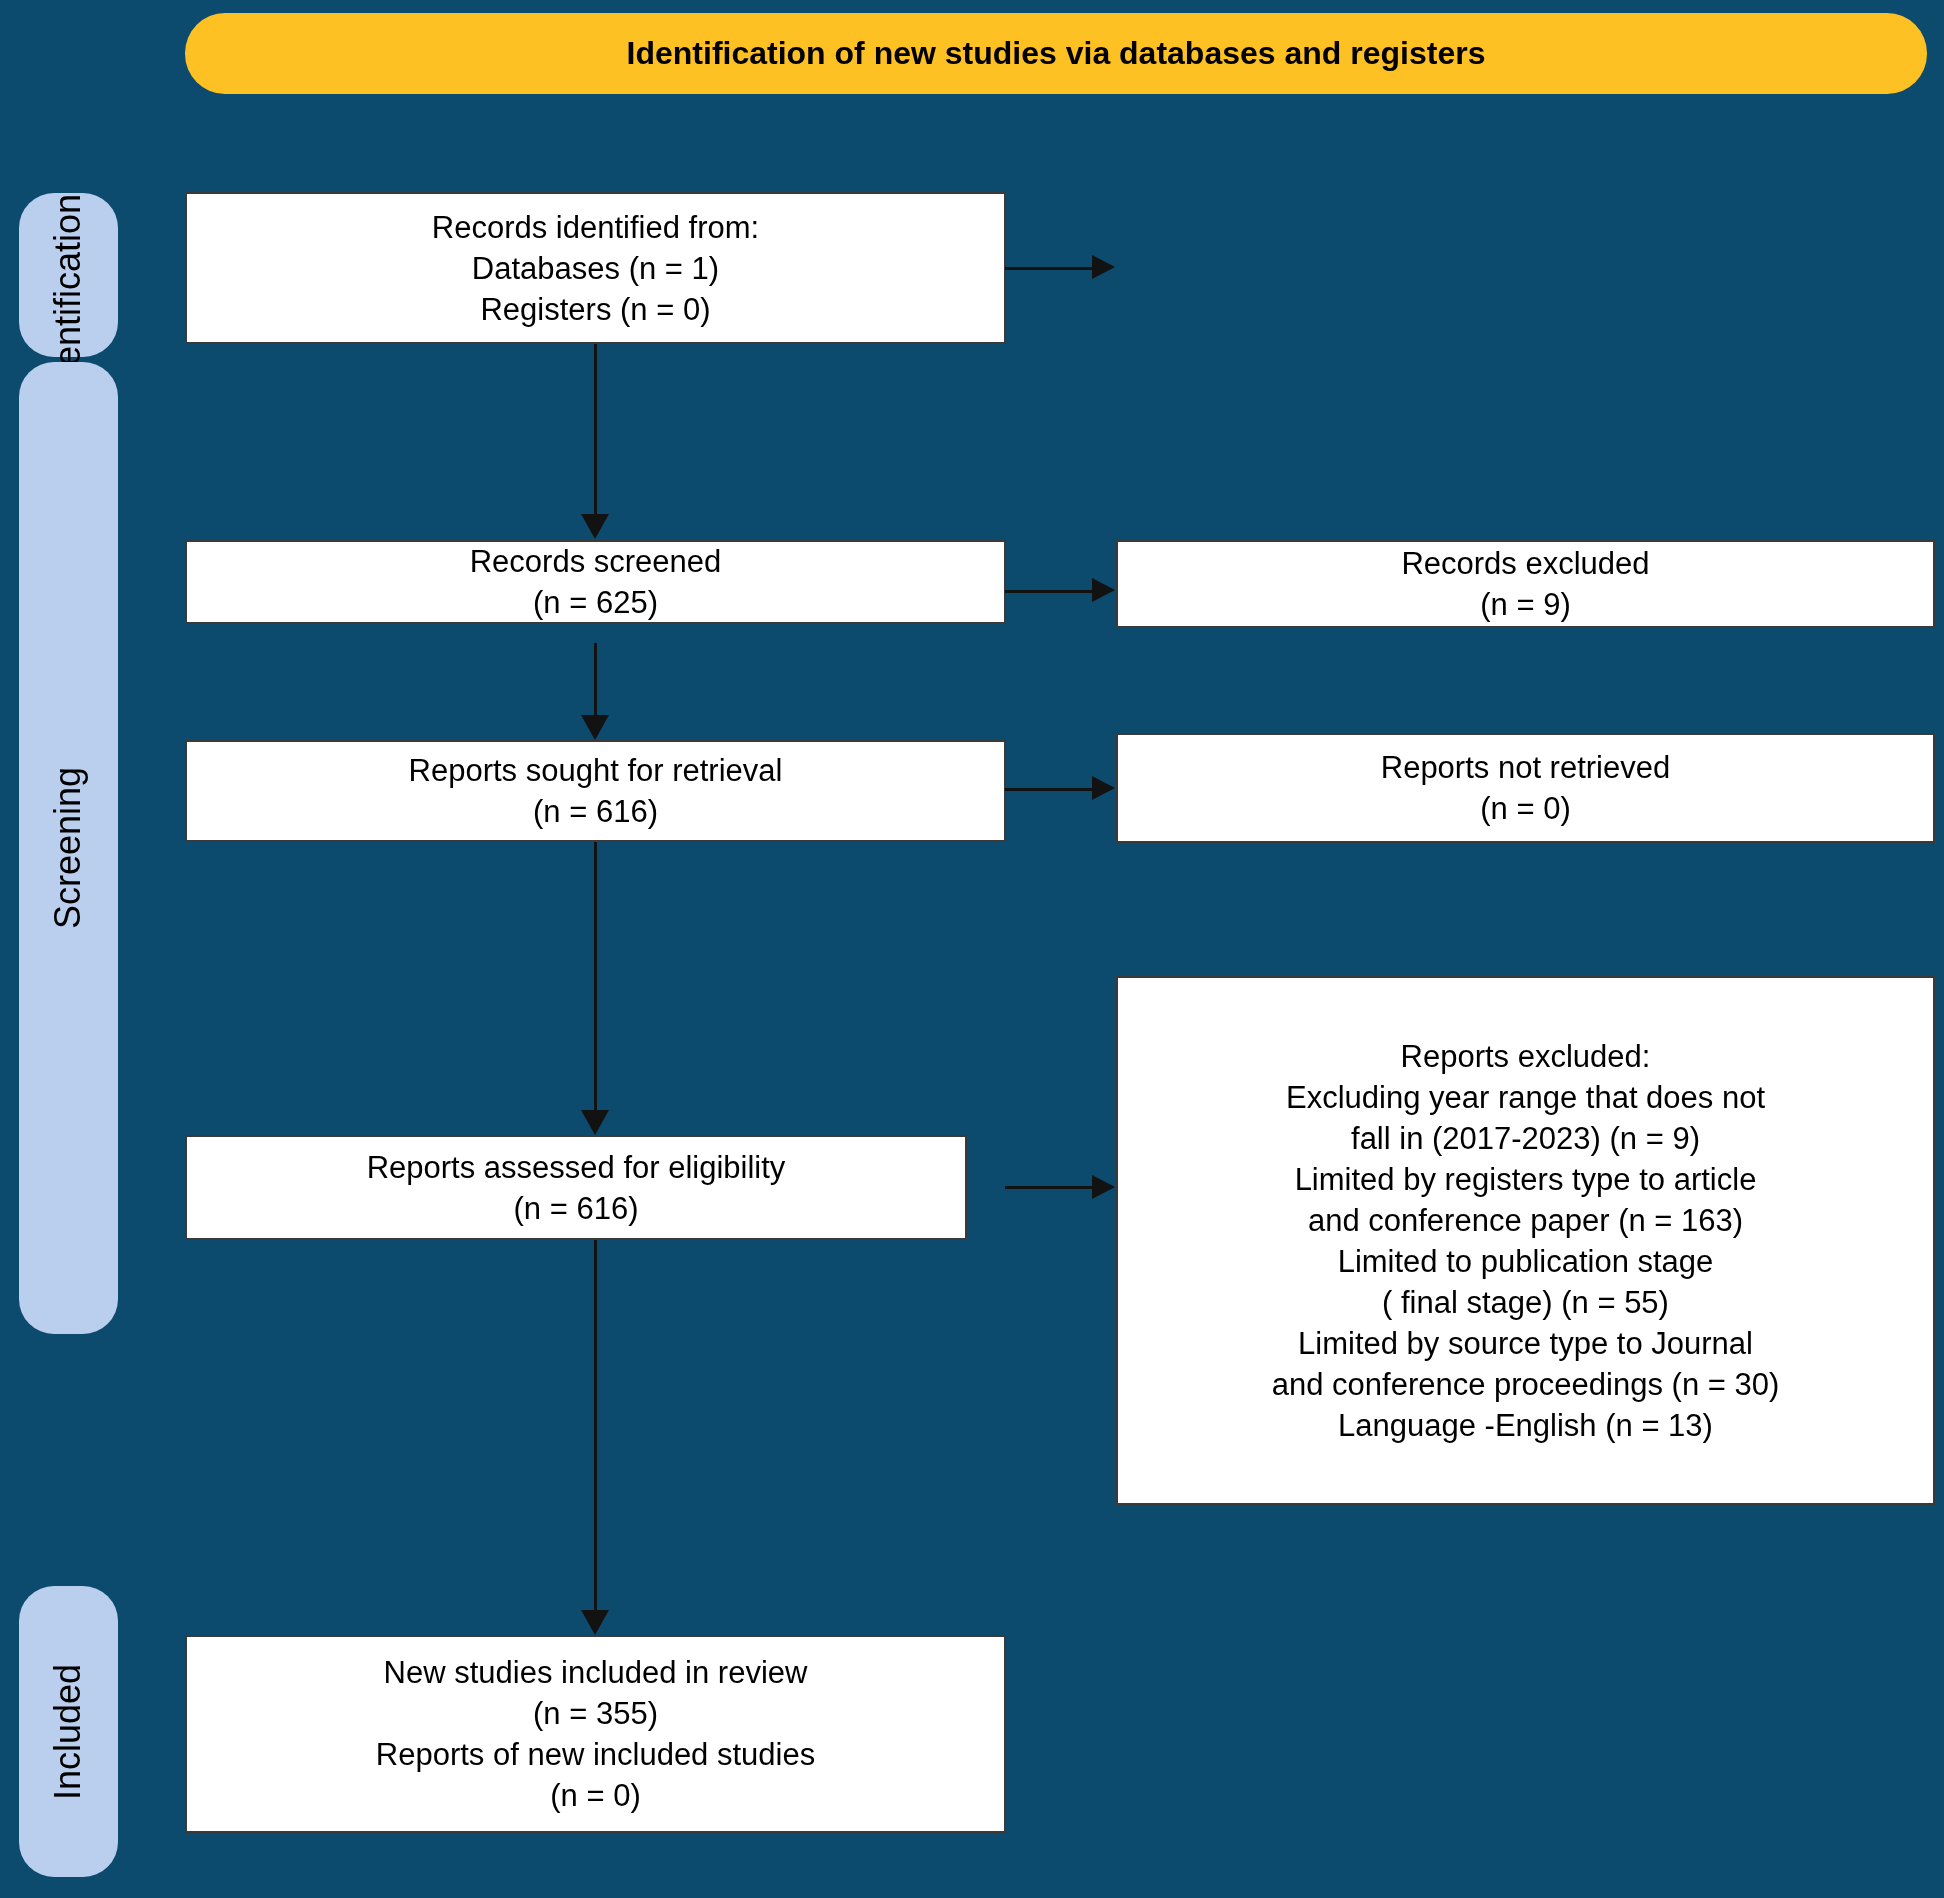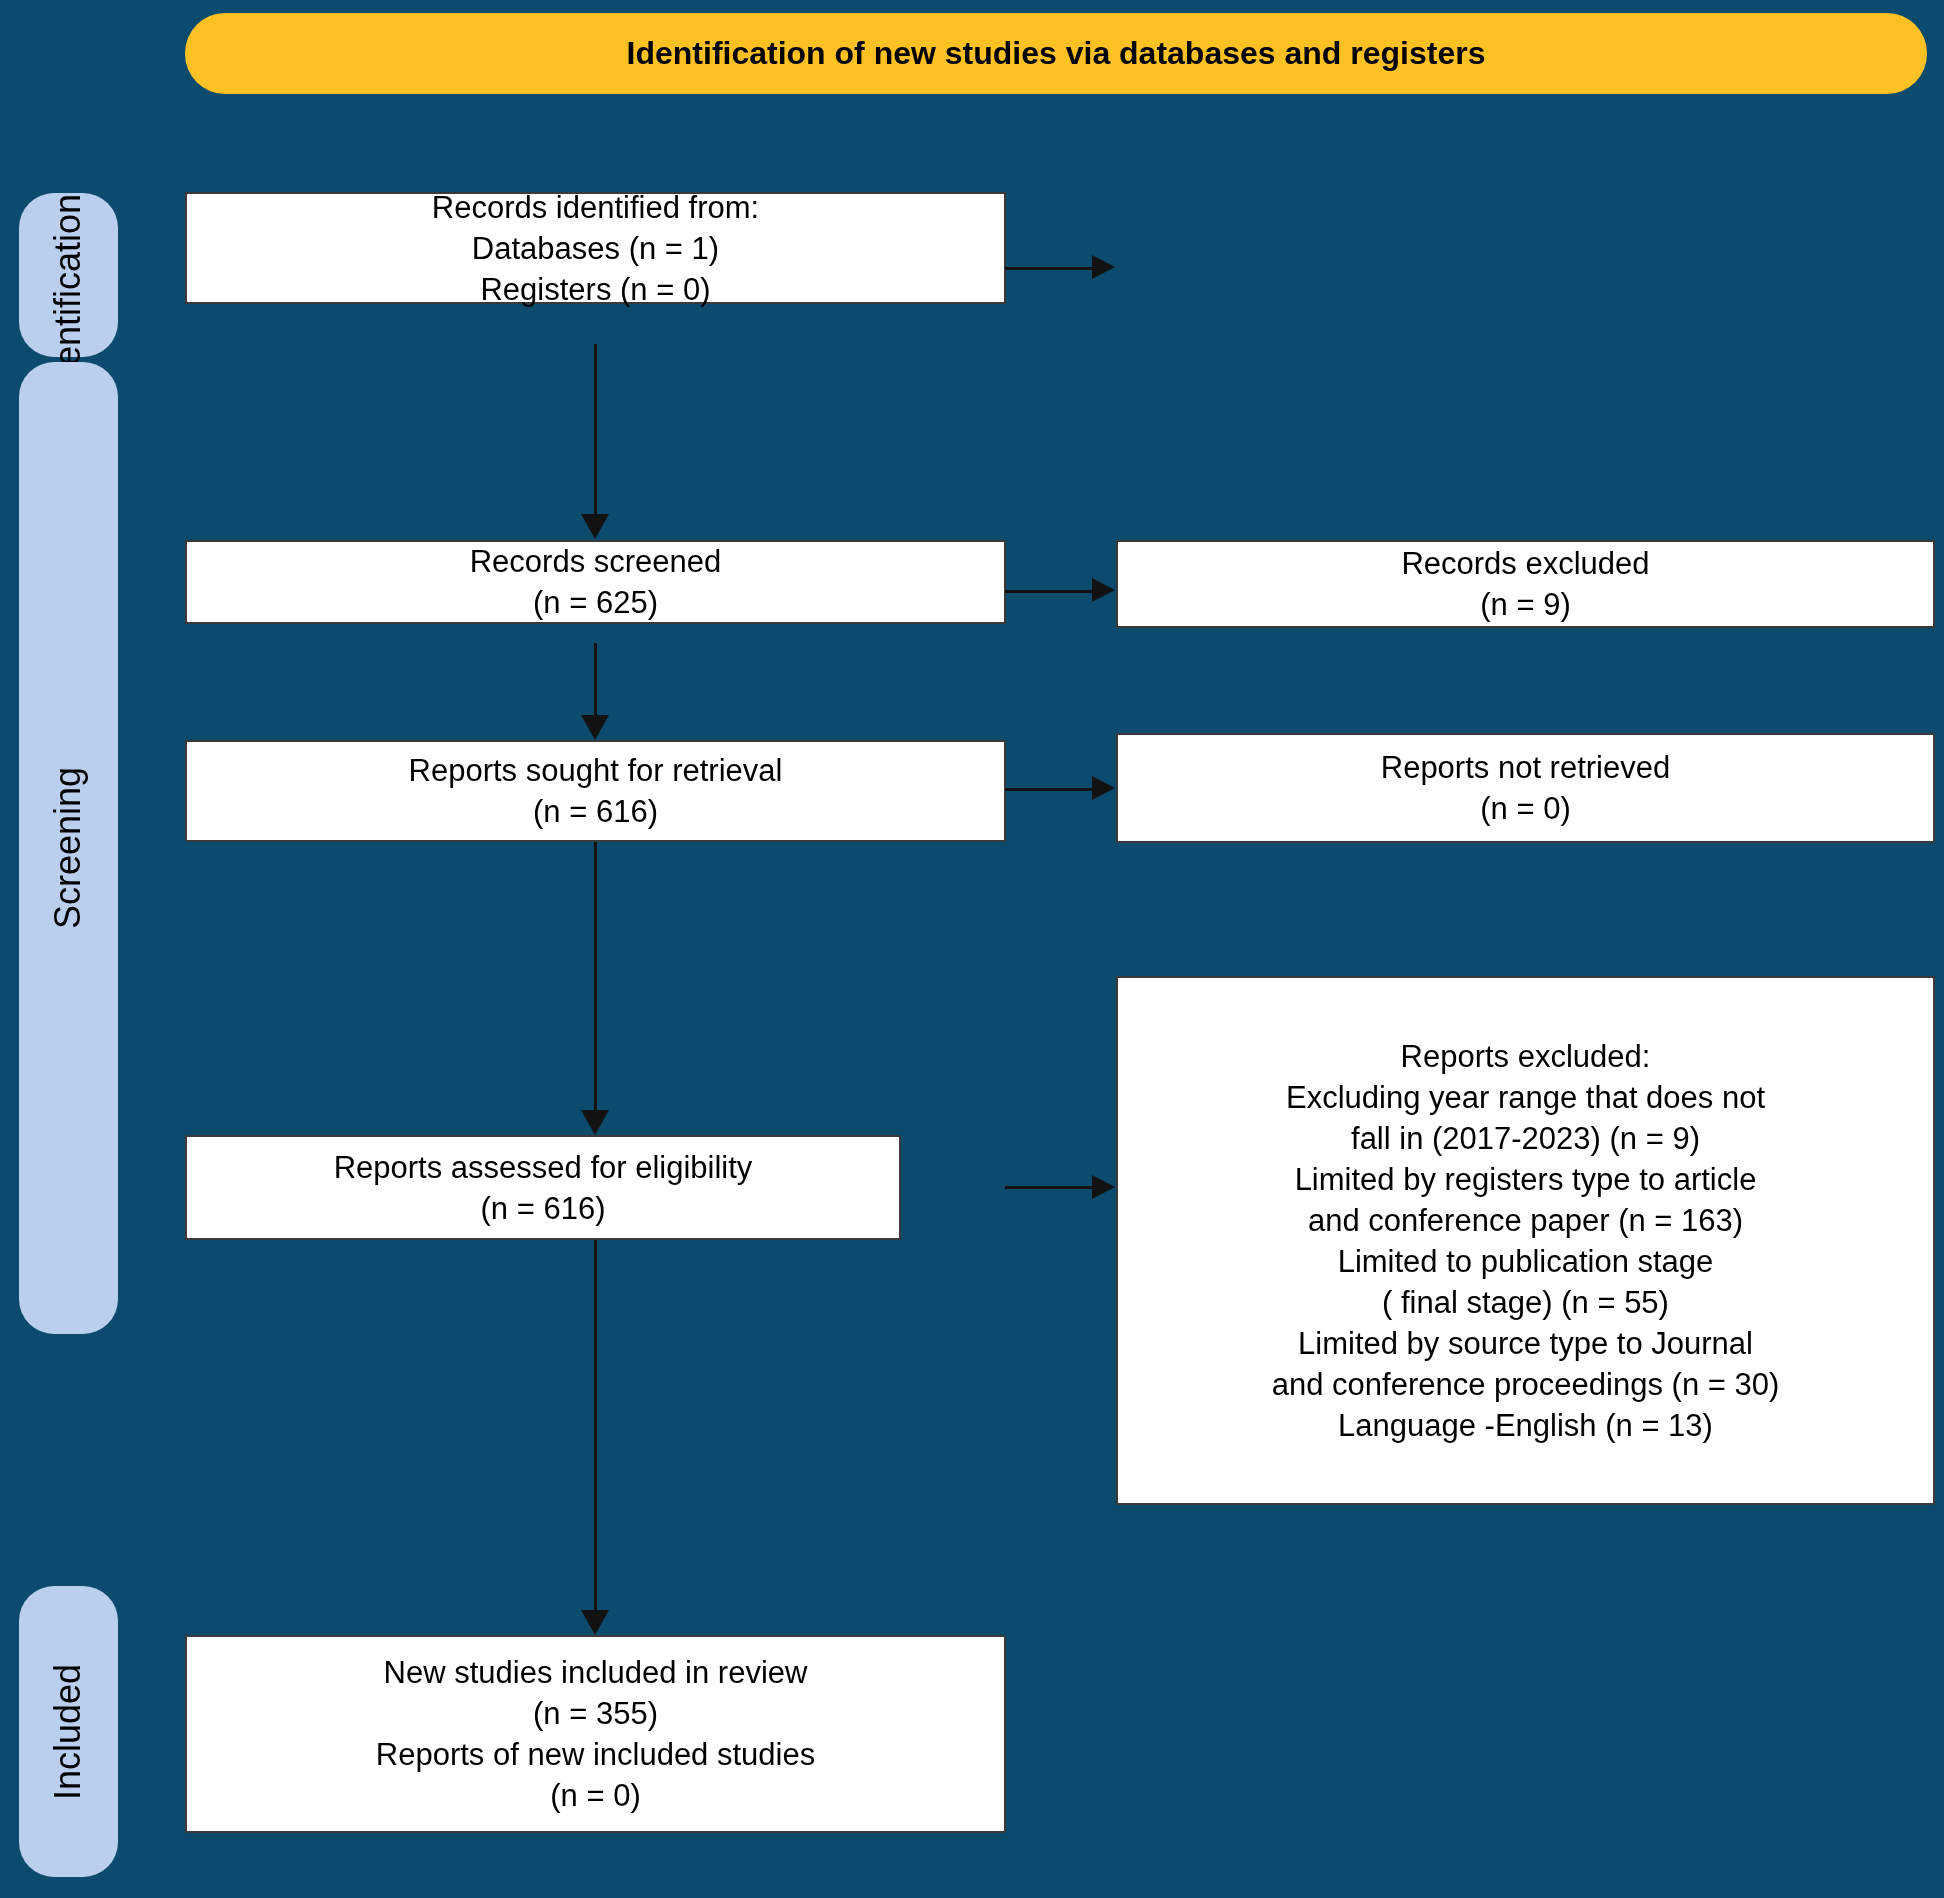--- a/index.html
+++ b/index.html
@@ -48,27 +48,27 @@
     position: absolute;
     background: #ffffff;
     border: 2.5px solid #3A3A3A;
     box-sizing: border-box;
     display: flex; flex-direction: column;
     align-items: center; justify-content: center;
     text-align: center;
     font-size: 31px;
     line-height: 41px;
   }
-  #box-b1 { left: 185px;  top: 192px;  width: 821px; height: 112px; text-align: right; }
+  #box-b1 { left: 185px;  top: 192px;  width: 821px; height: 152px; text-align: right; }
   #box-r1 { left: 1116px; top: 195px;  width: 819px; height: 144px; }
   #box-b2 { left: 185px;  top: 540px;  width: 821px; height: 84px; }
   #box-r2 { left: 1116px; top: 540px;  width: 819px; height: 88px; }
   #box-b3 { left: 185px;  top: 740px;  width: 821px; height: 102px; }
   #box-r3 { left: 1116px; top: 733px;  width: 819px; height: 110px; }
-  #box-b4 { left: 185px;  top: 1135px; width: 716px; height: 105px; }
+  #box-b4 { left: 185px;  top: 1135px; width: 782px; height: 105px; }
   #box-r4 { left: 1116px; top: 976px; width: 819px; height: 529px; }
   #box-b5 { left: 185px;  top: 1635px; width: 821px; height: 198px; }
 
   
   .vline { position: absolute; left: 594px; width: 2.5px; background: #121212; }
   #va1 { top: 344px;  height: 179px; }
   #va2 { top: 643px;  height: 81px;  }
   #va3 { top: 842px; height: 276px; }
   #va4 { top: 1240px; height: 378px; }
   .head-down {

